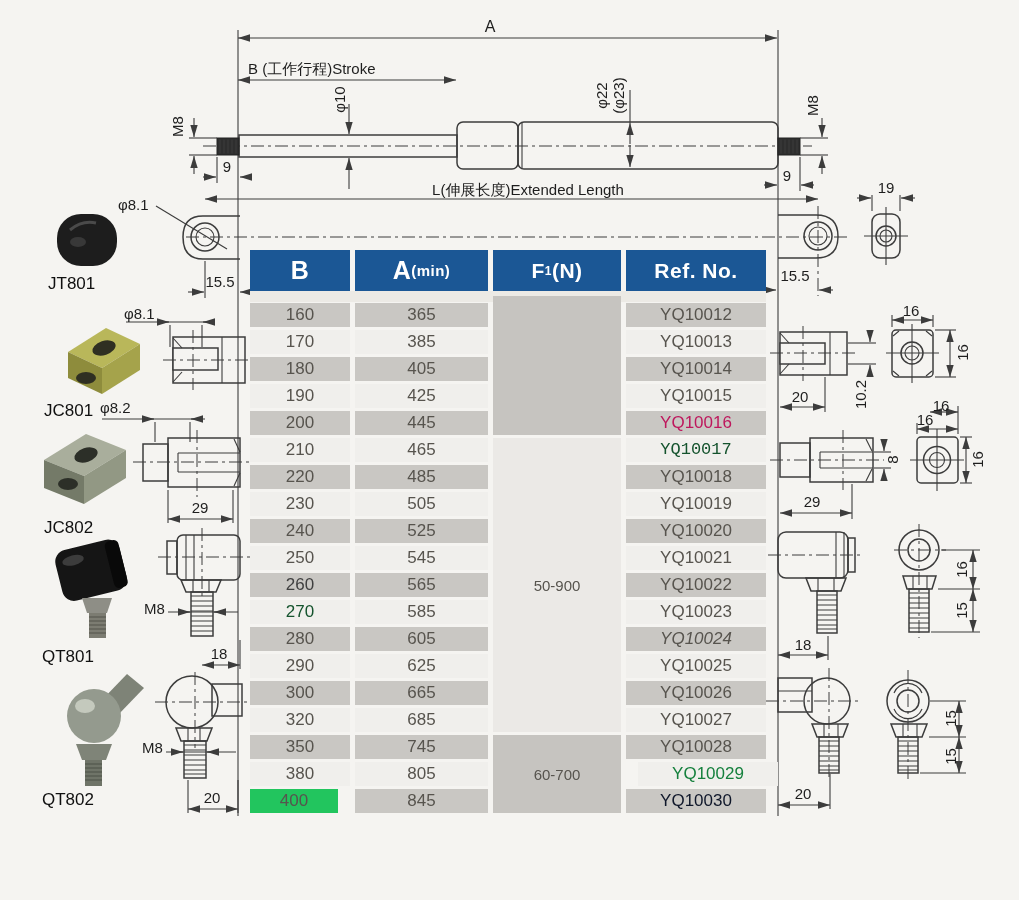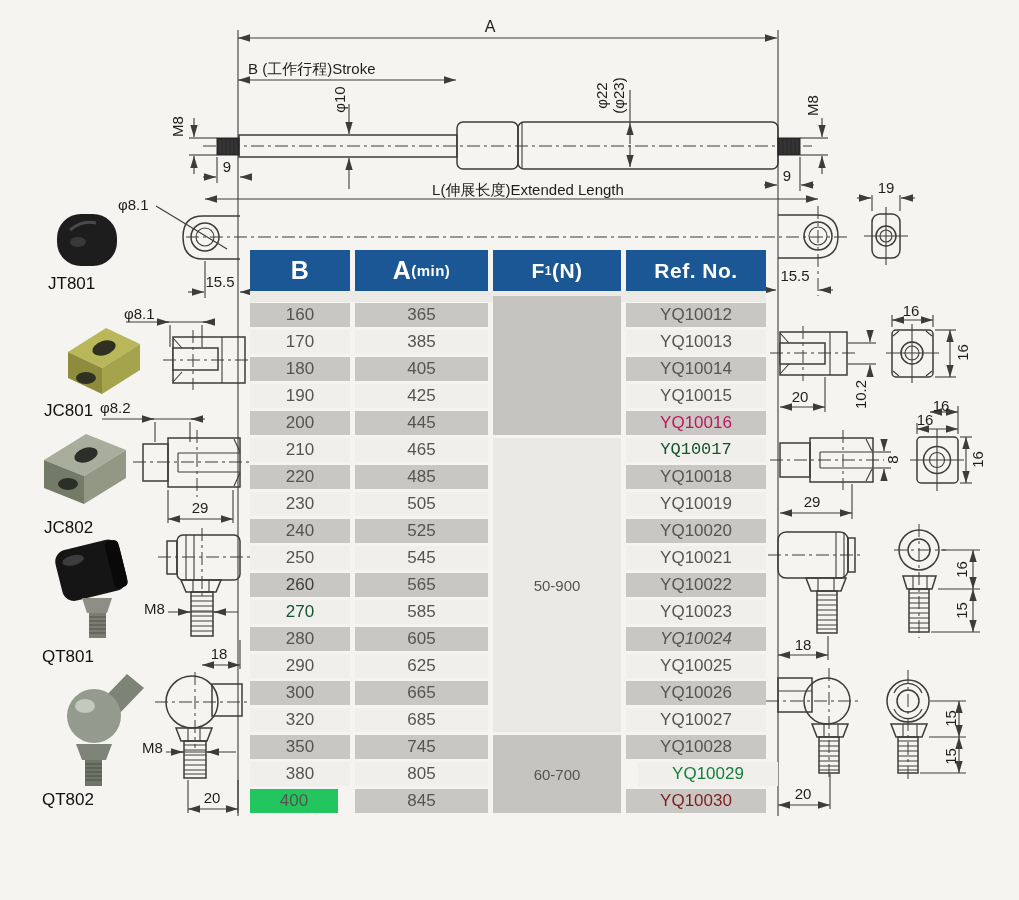--- a/index.html
+++ b/index.html
@@ -446,18 +446,18 @@
       <div class="cell" style="left: 105px; width: 133px; top: 458px; background: rgb(240, 239, 236); color: rgb(87, 84, 78);">685</div>
       <div class="cell" style="left: 376px; width: 140px; top: 458px; background: rgb(240, 239, 236); color: rgb(87, 84, 78);">YQ10027</div>
       <div class="cell" style="left: 0px; width: 100px; top: 485px; background: rgb(201, 199, 195); color: rgb(87, 84, 78);">350</div>
       <div class="cell" style="left: 105px; width: 133px; top: 485px; background: rgb(201, 199, 195); color: rgb(87, 84, 78);">745</div>
       <div class="cell" style="left: 376px; width: 140px; top: 485px; background: rgb(201, 199, 195); color: rgb(87, 84, 78);">YQ10028</div>
       <div class="cell" style="left: 0px; width: 100px; top: 512px; background: rgb(240, 239, 236); color: rgb(87, 84, 78);">380</div>
       <div class="cell" style="left: 105px; width: 133px; top: 512px; background: rgb(240, 239, 236); color: rgb(87, 84, 78);">805</div>
       <div class="cell" style="left: 388px; width: 140px; top: 512px; background: rgb(240, 239, 236); color: #15803d;">YQ10029</div>
       <div class="cell" style="left: 0px; width: 88px; top: 539px; background: #22c55e; color: rgb(87, 84, 78);">400</div>
       <div class="cell" style="left: 105px; width: 133px; top: 539px; background: rgb(201, 199, 195); color: rgb(87, 84, 78);">845</div>
-      <div class="cell" style="left: 376px; width: 140px; top: 539px; background: rgb(201, 199, 195); color: #7f1d1d;">YQ10030</div>
+      <div class="cell" style="left: 376px; width: 140px; top: 539px; background: rgb(201, 199, 195); color: #0f172a;">YQ10030</div>
       <div class="fblock" style="left: 243px; width: 128px; top: 46px; height: 139px; background: rgb(198, 196, 192); color: rgb(87, 84, 78);"></div>
       <div class="fblock" style="left: 243px; width: 128px; top: 188px; height: 294px; background: rgb(235, 233, 230); color: rgb(87, 84, 78);">50-900</div>
       <div class="fblock" style="left: 243px; width: 128px; top: 485px; height: 78px; background: rgb(198, 196, 192); color: rgb(87, 84, 78);">60-700</div>
     </div>
 </div>
 
 </body></html>

